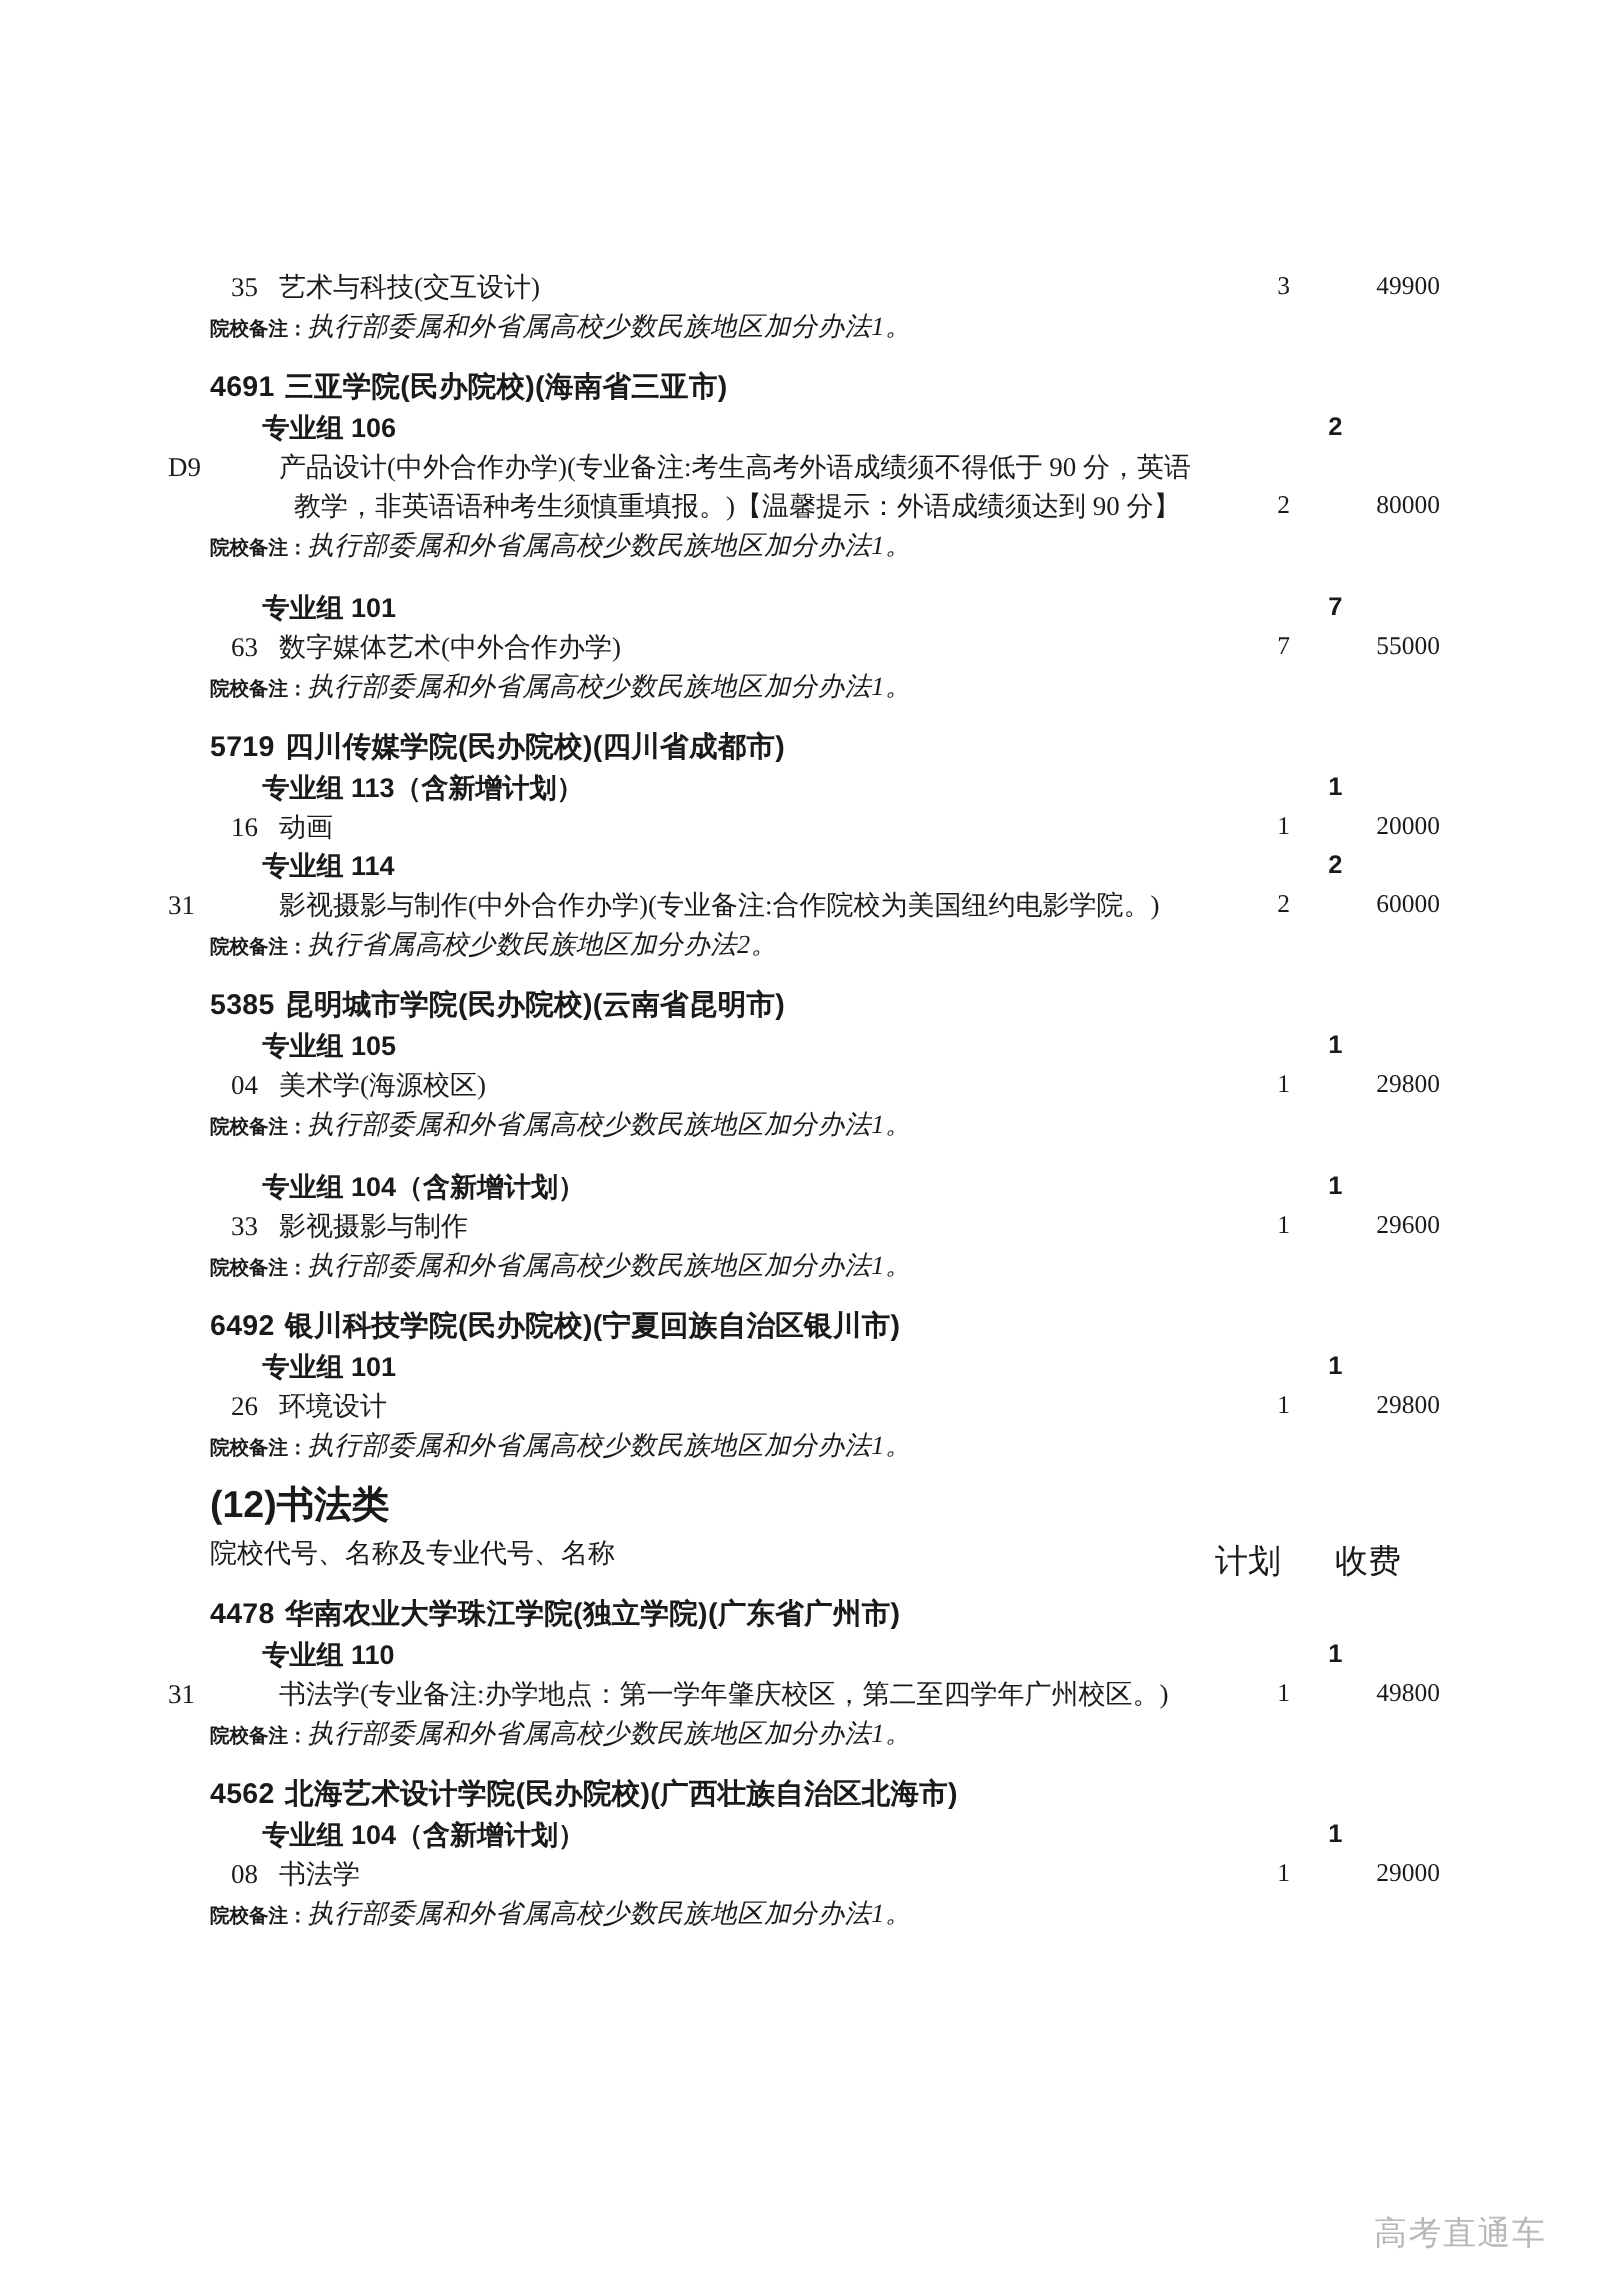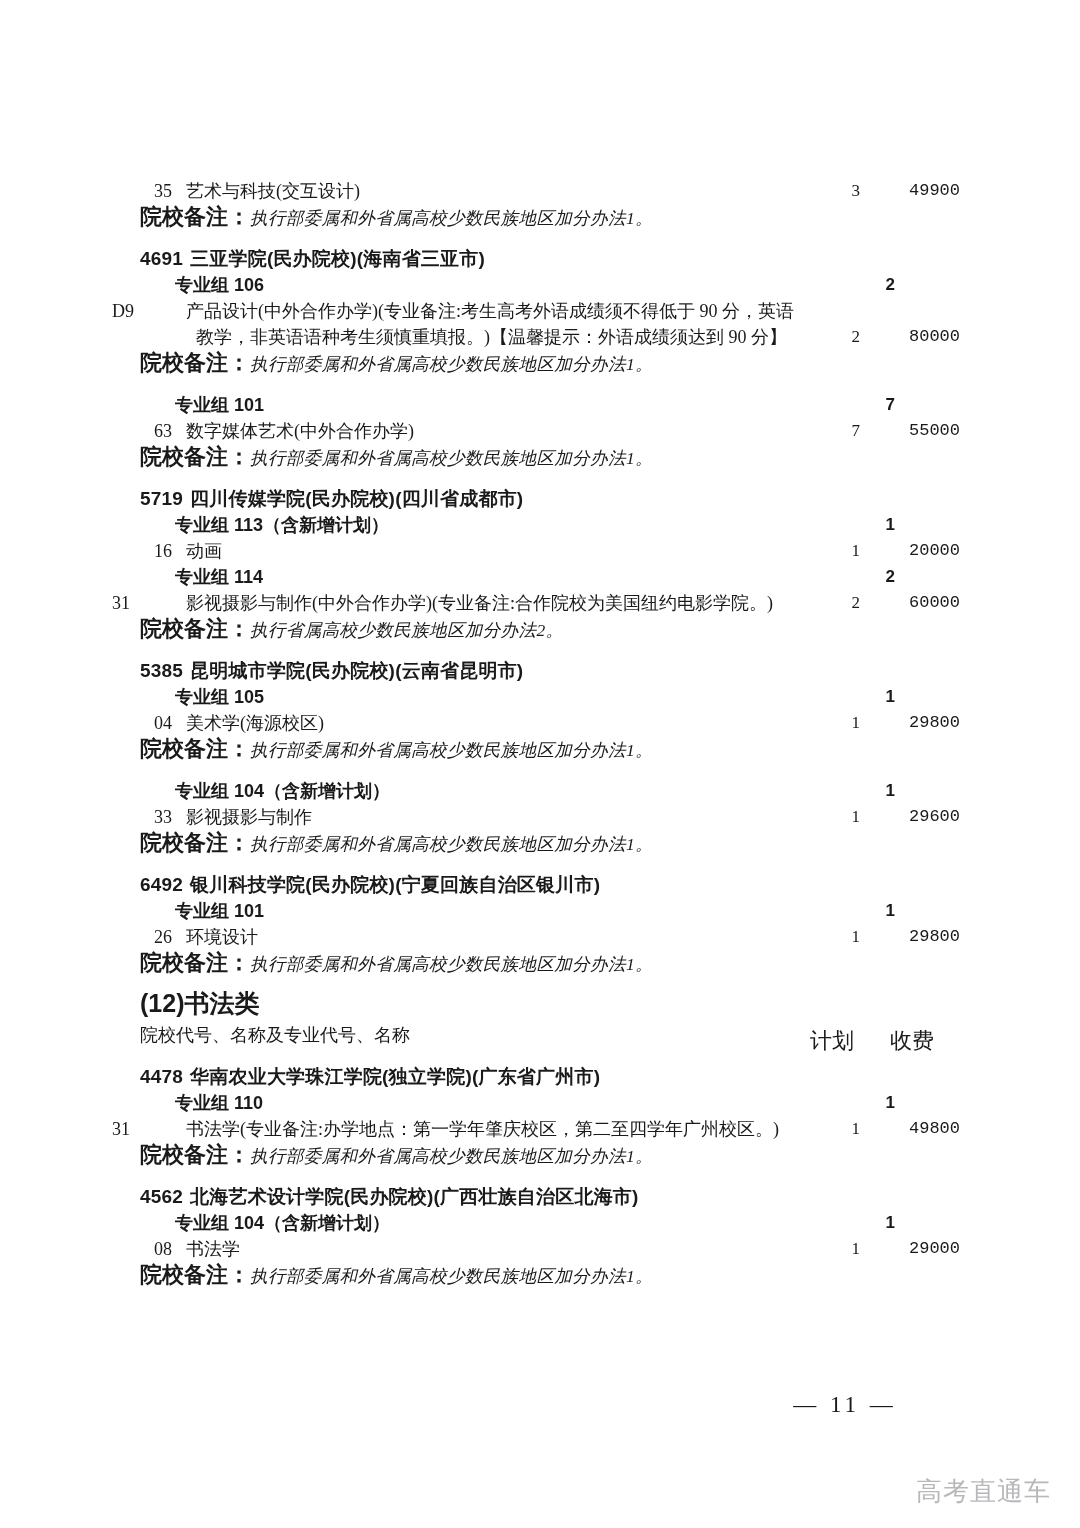--- a/index.html
+++ b/index.html
@@ -43,21 +43,21 @@
   .col-plan, .col-fee {
     position: absolute;
     top: 0;
     text-align: right;
     font-family: "Liberation Serif", "DejaVu Serif", serif;
     font-size: 17px;
     color: #1a1a1a;
     white-space: nowrap;
   }
   .col-plan { left: 680px; width: 40px; }
-  .col-fee  { left: 740px; width: 80px; font-family: Liberation Mono, monospace; }
+  .col-fee  { left: 740px; width: 80px; }
 
   
   .row.multiline .col-plan,
   .row.multiline .col-fee { top: auto; bottom: 0; }
 
   
   .school {
     font-weight: bold;
     font-size: 19px;
     letter-spacing: .2px;
@@ -93,21 +93,21 @@
   }
 
   
   .note {
     font-size: 17px;
     line-height: 26px;
   }
   .note .lbl {
     font-weight: bold;
     font-family: "Liberation Sans", sans-serif;
-    font-size: 22px;
+    font-size: 13px;
   }
   .note .body {
     font-family: "Liberation Serif", "DejaVu Serif", serif;
     font-style: italic;
     font-size: 17.5px;
     letter-spacing: .4px;
   }
 
   
   .cat-head {
@@ -147,21 +147,21 @@
     font-size: 23px;
     color: #1a1a1a;
     letter-spacing: 4px;
     padding-left: 610px;
     box-sizing: border-box;
   }
   .watermark {
     position: absolute;
     left: 916px;
     top: 1474px;
-    font-size: 26px;
+    font-size: 22px;
     color: #b8b8bc;
     letter-spacing: 1px;
   }
 </style>
 </head>
 <body>
 
 <div class="page">
   <div class="content" id="content">
       <div class="blk" style="margin-top: 0px;">
@@ -310,15 +310,14 @@
           <span class="txt"><span class="mcode">08</span><span>书法学</span></span>
           <span class="col-plan">1</span>
           <span class="col-fee">29000</span>
         </div>
         <div class="row note">
           <span class="txt"><span class="lbl">院校备注：</span><span class="body">执行部委属和外省属高校少数民族地区加分办法1。</span></span>
         </div>
       </div>
     </div>
 
-  <div class="page-num">— 11 —</div>
   <div class="watermark">高考直通车</div>
 </div>
 
 </body></html>

